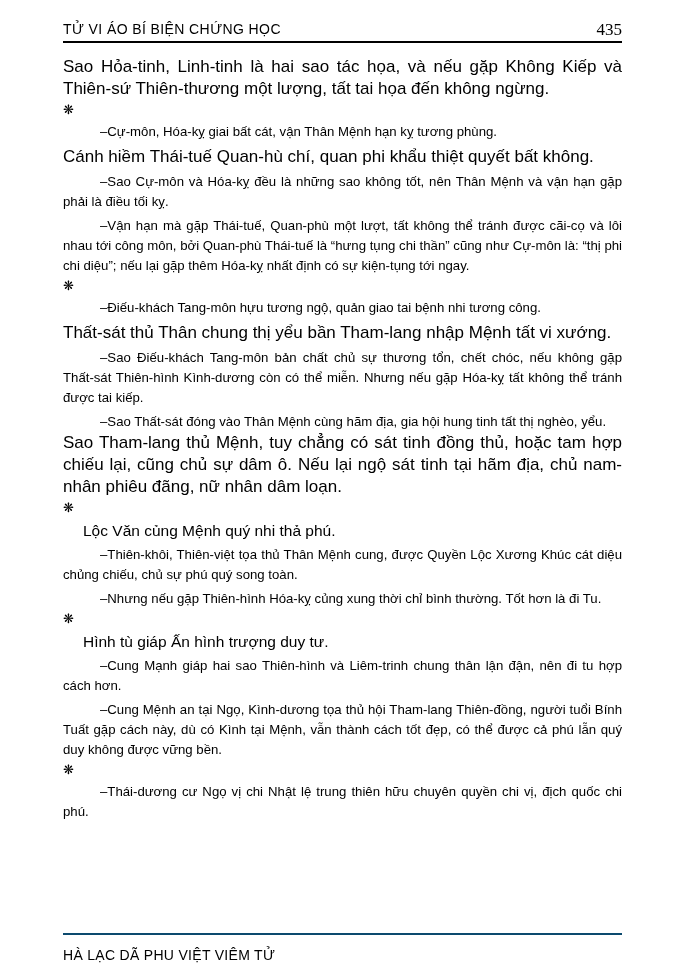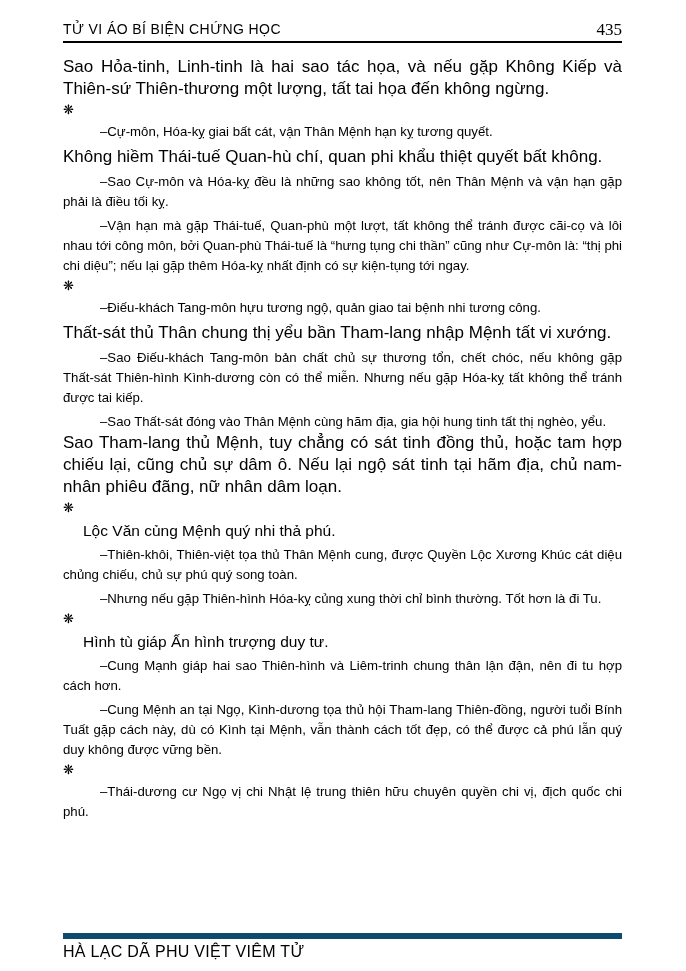--- a/index.html
+++ b/index.html
@@ -43,40 +43,40 @@
   }
   .verse-lg {
     font-size: 17px; line-height: 22px; margin-top: 4px;
   }
   .verse-md {
     font-size: 15.5px; line-height: 20px;
     padding-left: 20px; margin-top: 5px;
   }
   footer.page-foot {
     position: absolute; left: 63px; right: 64px; top: 933px;
-    border-top: 6px solid #0c4a6e;
-    padding-top: 4px;
-    font-size: 16px; letter-spacing: 0.3px;
+    border-top: 2px solid #0c4a6e;
+    padding-top: 12px;
+    font-size: 14px; letter-spacing: 0.3px;
   }
 </style>
 </head>
 <body>
 
 <div class="page">
 
   <header class="running-head">
     <span class="running-title">TỬ VI ÁO BÍ BIỆN CHỨNG HỌC</span>
     <span class="page-number">435</span>
   </header>
 
   <main class="body-text">
     <p class="lead">Sao Hỏa-tinh, Linh-tinh là hai sao tác họa, và nếu gặp Không Kiếp và Thiên-sứ Thiên-thương một lượng, tất tai họa đến không ngừng.</p>
     <p class="sep">❋</p>
-    <p class="body">–Cự-môn, Hóa-kỵ giai bất cát, vận Thân Mệnh hạn kỵ tương quyết.</p>
-    <p class="verse-lg">Không hiềm Thái-tuế Quan-hù chí, quan phi khẩu thiệt quyết bất không.</p>
+    <p class="body">–Cự-môn, Hóa-kỵ giai bất cát, vận Thân Mệnh hạn kỵ tương phùng.</p>
+    <p class="verse-lg">Cánh hiềm Thái-tuế Quan-hù chí, quan phi khẩu thiệt quyết bất không.</p>
     <p class="body">–Sao Cự-môn và Hóa-kỵ đều là những sao không tốt, nên Thân Mệnh và vận hạn gặp phải là điều tối kỵ.</p>
     <p class="body">–Vận hạn mà gặp Thái-tuế, Quan-phù một lượt, tất không thể tránh được cãi-cọ và lôi nhau tới công môn, bởi Quan-phù Thái-tuế là “hưng tụng chi thần” cũng như Cự-môn là: “thị phi chi diệu”; nếu lại gặp thêm Hóa-kỵ nhất định có sự kiện-tụng tới ngay.</p>
     <p class="sep">❋</p>
     <p class="body">–Điếu-khách Tang-môn hựu tương ngộ, quản giao tai bệnh nhi tương công.</p>
     <p class="verse-lg">Thất-sát thủ Thân chung thị yểu bần Tham-lang nhập Mệnh tất vi xướng.</p>
     <p class="body">–Sao Điếu-khách Tang-môn bản chất chủ sự thương tổn, chết chóc, nếu không gặp Thất-sát Thiên-hình Kình-dương còn có thể miễn. Nhưng nếu gặp Hóa-kỵ tất không thể tránh được tai kiếp.</p>
     <p class="body">–Sao Thất-sát đóng vào Thân Mệnh cùng hãm địa, gia hội hung tinh tất thị nghèo, yểu.</p>
     <p class="lead">Sao Tham-lang thủ Mệnh, tuy chẳng có sát tinh đồng thủ, hoặc tam hợp chiếu lại, cũng chủ sự dâm ô. Nếu lại ngộ sát tinh tại hãm địa, chủ nam-nhân phiêu đãng, nữ nhân dâm loạn.</p>
     <p class="sep">❋</p>
     <p class="verse-md">Lộc Văn củng Mệnh quý nhi thả phú.</p>

